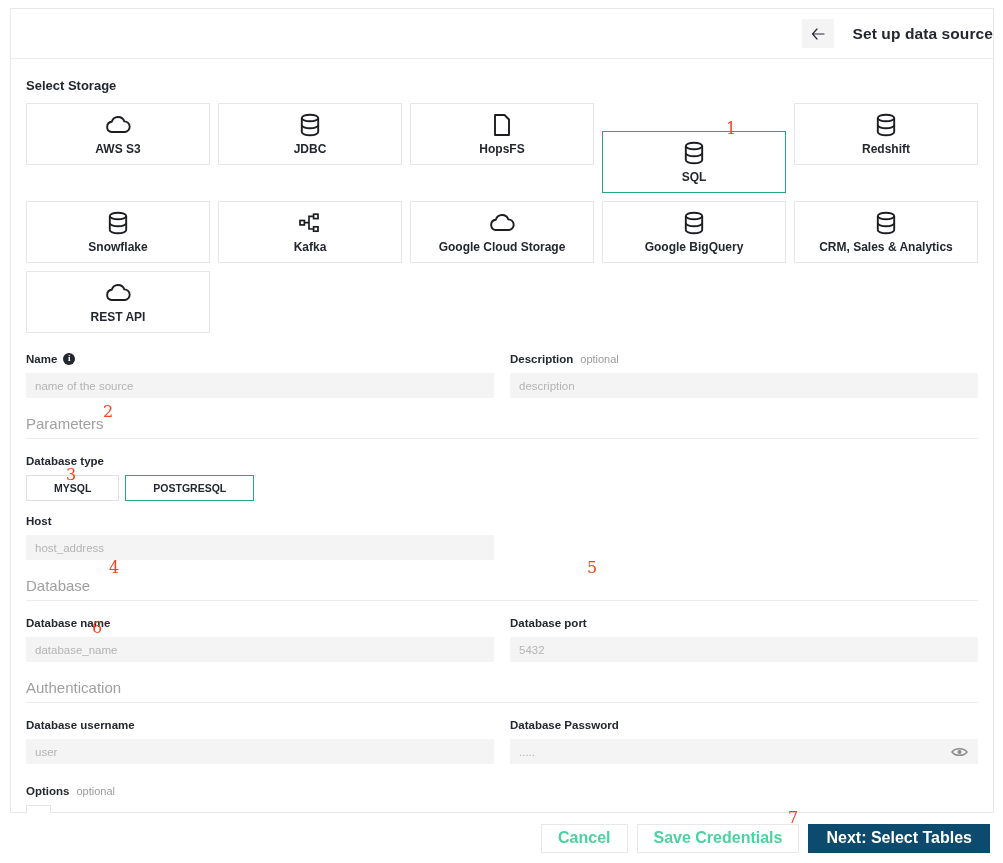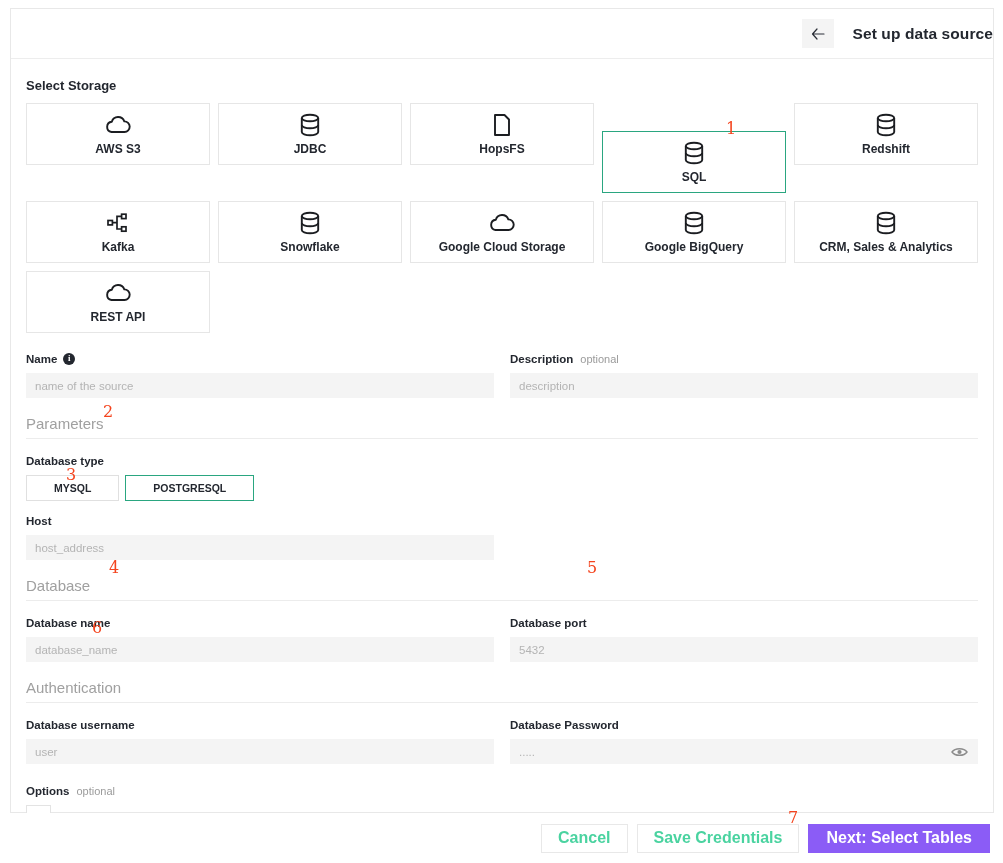--- a/index.html
+++ b/index.html
@@ -211,21 +211,21 @@
     cursor: pointer;
     font-family: "Liberation Sans", sans-serif;
     display: flex; align-items: center; justify-content: center;
   }
   .btn-outline {
     background: #ffffff;
     border: 1px solid #e8e8e8;
     color: #4ad3a0;
   }
   .btn-disabled {
-    background: #8b5cf6;
+    background: #0c4a6e;
     border: none;
     color: #ffffff;
     padding: 0 18px;
   }
 
   
   .annot {
     position: absolute;
     color: #f4441e;
     font-family: "DejaVu Serif", serif;
@@ -303,39 +303,39 @@
                 <ellipse cx="11" cy="5" rx="8.2" ry="3.3" fill="none" stroke="#1b1d21" stroke-width="1.9"></ellipse>
                 <path d="M2.8 5 V19 a8.2 3.3 0 0 0 16.4 0 V5" fill="none" stroke="#1b1d21" stroke-width="1.9"></path>
                 <path d="M2.8 12 a8.2 3.3 0 0 0 16.4 0" fill="none" stroke="#1b1d21" stroke-width="1.9"></path>
               </svg>
           </span>
           <span class="lbl">Redshift</span>
         </div>
 
         <div class="storage-card">
           <span class="ico">
+            <svg width="22" height="24" viewBox="0 0 22 24">
+                <ellipse cx="11" cy="5" rx="8.2" ry="3.3" fill="none" stroke="#1b1d21" stroke-width="1.9"></ellipse>
+                <path d="M2.8 5 V19 a8.2 3.3 0 0 0 16.4 0 V5" fill="none" stroke="#1b1d21" stroke-width="1.9"></path>
+                <path d="M2.8 12 a8.2 3.3 0 0 0 16.4 0" fill="none" stroke="#1b1d21" stroke-width="1.9"></path>
+              </svg>
+          </span>
+          <span class="lbl">Snowflake</span>
+        </div>
+
+        <div class="storage-card">
+          <span class="ico">
             <svg width="24" height="24" viewBox="0 0 24 24">
               <rect x="2" y="9.5" width="4.4" height="4.4" fill="none" stroke="#1b1d21" stroke-width="1.7"></rect>
               <rect x="15.6" y="3.2" width="4.4" height="4.4" fill="none" stroke="#1b1d21" stroke-width="1.7"></rect>
               <rect x="15.6" y="15.8" width="4.4" height="4.4" fill="none" stroke="#1b1d21" stroke-width="1.7"></rect>
               <path d="M6.4 11.7 H11 V5.4 H15.6 M11 11.7 V18 H15.6" fill="none" stroke="#1b1d21" stroke-width="1.7"></path>
             </svg>
           </span>
           <span class="lbl">Kafka</span>
-        </div>
-
-        <div class="storage-card">
-          <span class="ico">
-            <svg width="22" height="24" viewBox="0 0 22 24">
-                <ellipse cx="11" cy="5" rx="8.2" ry="3.3" fill="none" stroke="#1b1d21" stroke-width="1.9"></ellipse>
-                <path d="M2.8 5 V19 a8.2 3.3 0 0 0 16.4 0 V5" fill="none" stroke="#1b1d21" stroke-width="1.9"></path>
-                <path d="M2.8 12 a8.2 3.3 0 0 0 16.4 0" fill="none" stroke="#1b1d21" stroke-width="1.9"></path>
-              </svg>
-          </span>
-          <span class="lbl">Snowflake</span>
         </div>
 
         <div class="storage-card">
           <span class="ico">
             <svg width="28" height="20" viewBox="0 0 28 20">
                 <path d="M7.5 17 A5.2 5.2 0 0 1 7.8 6.7 A6.6 6.6 0 0 1 20.3 6.4 A4.9 4.9 0 0 1 20.5 17 Z" fill="none" stroke="#1b1d21" stroke-width="1.9" stroke-linejoin="round"></path>
               </svg>
           </span>
           <span class="lbl">Google Cloud Storage</span>
         </div>

